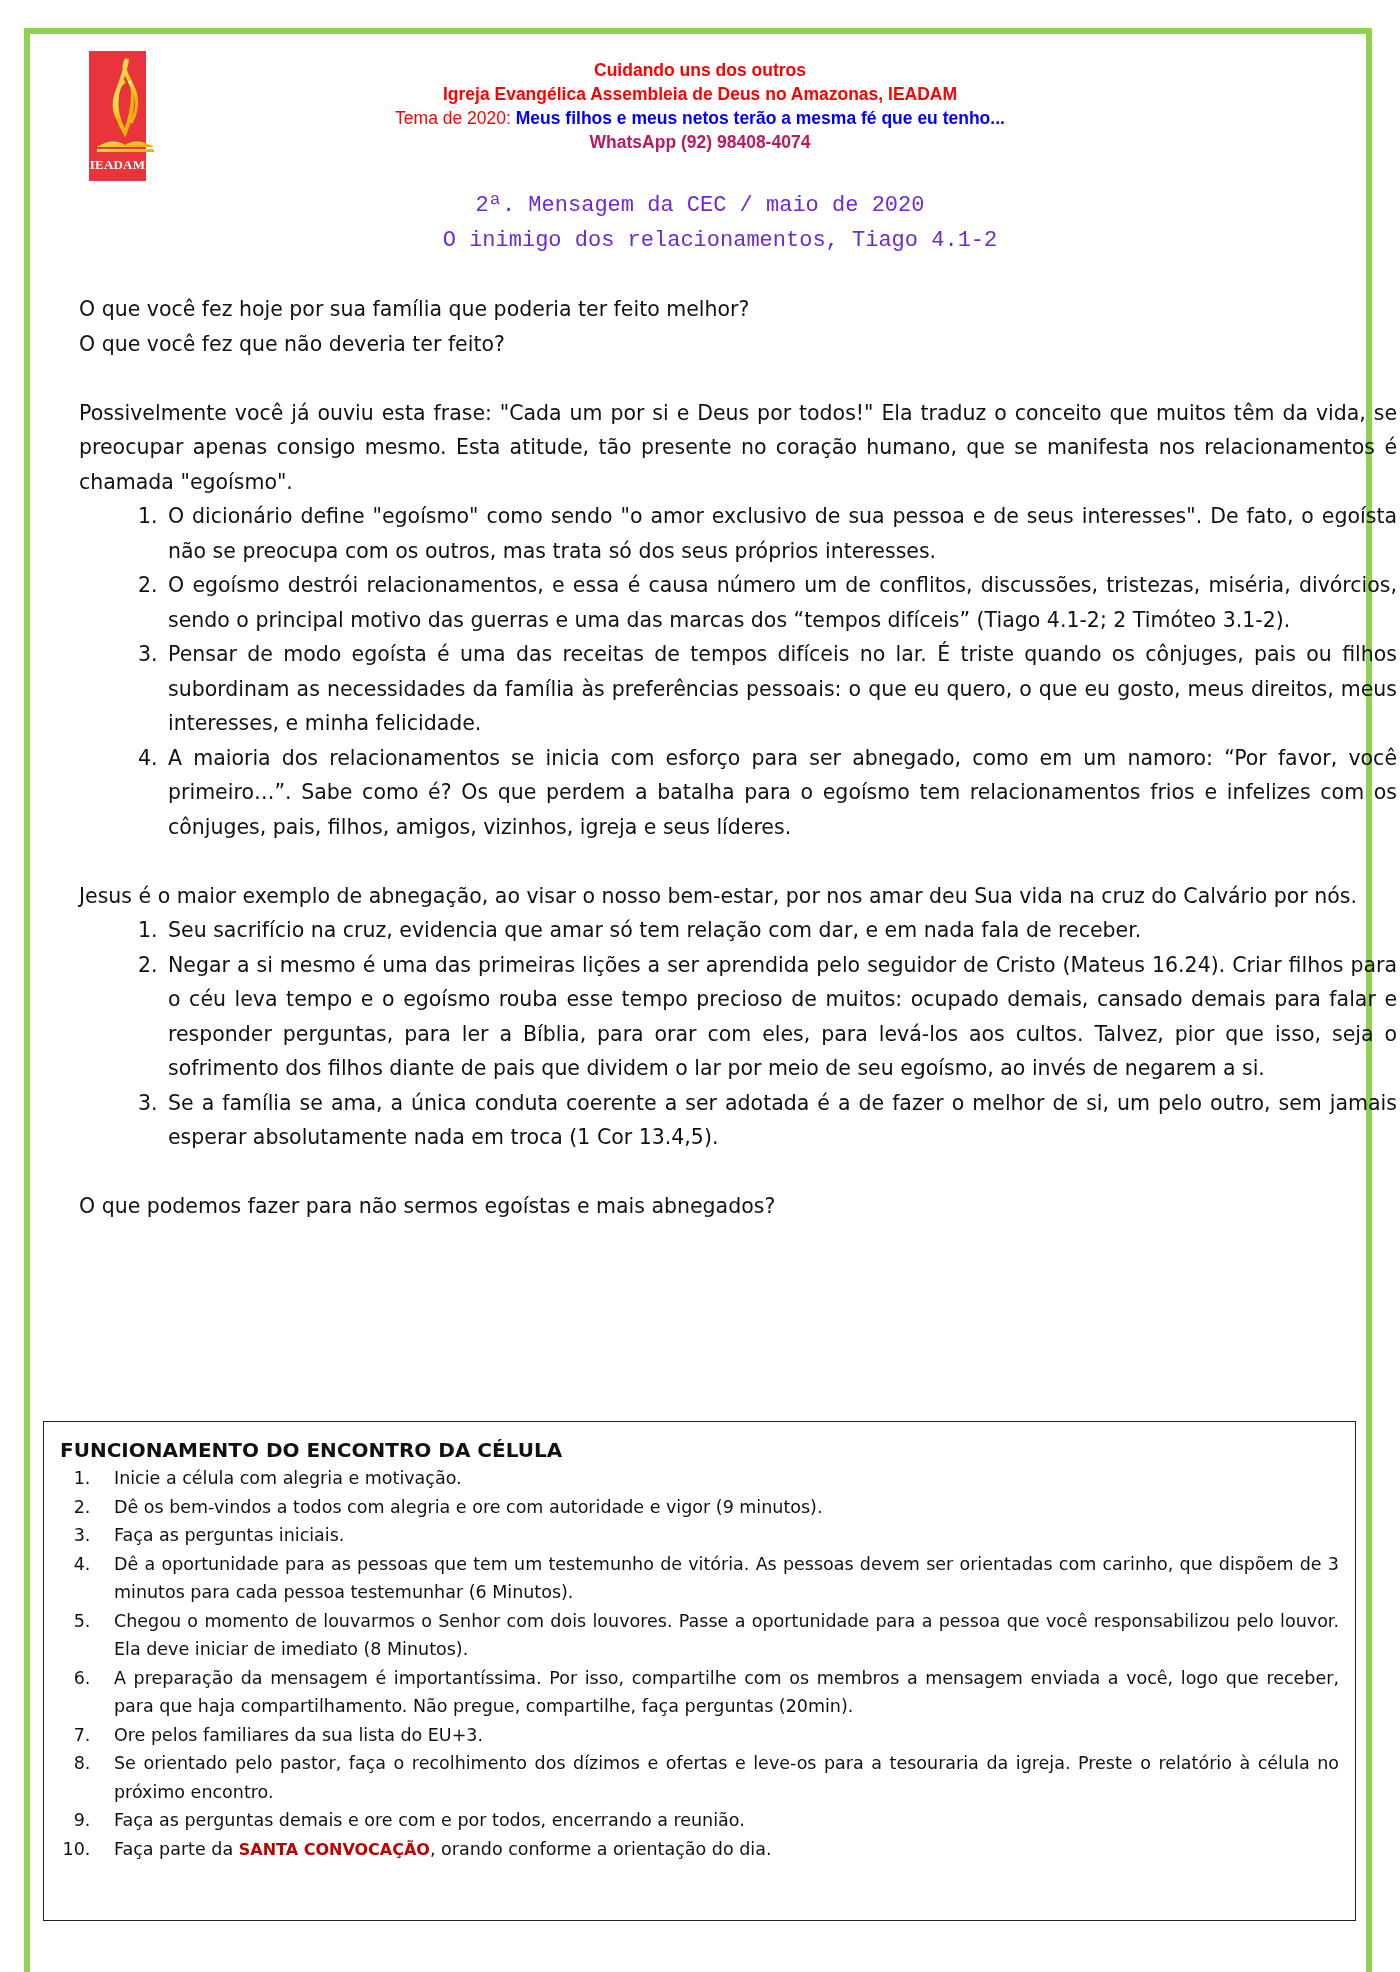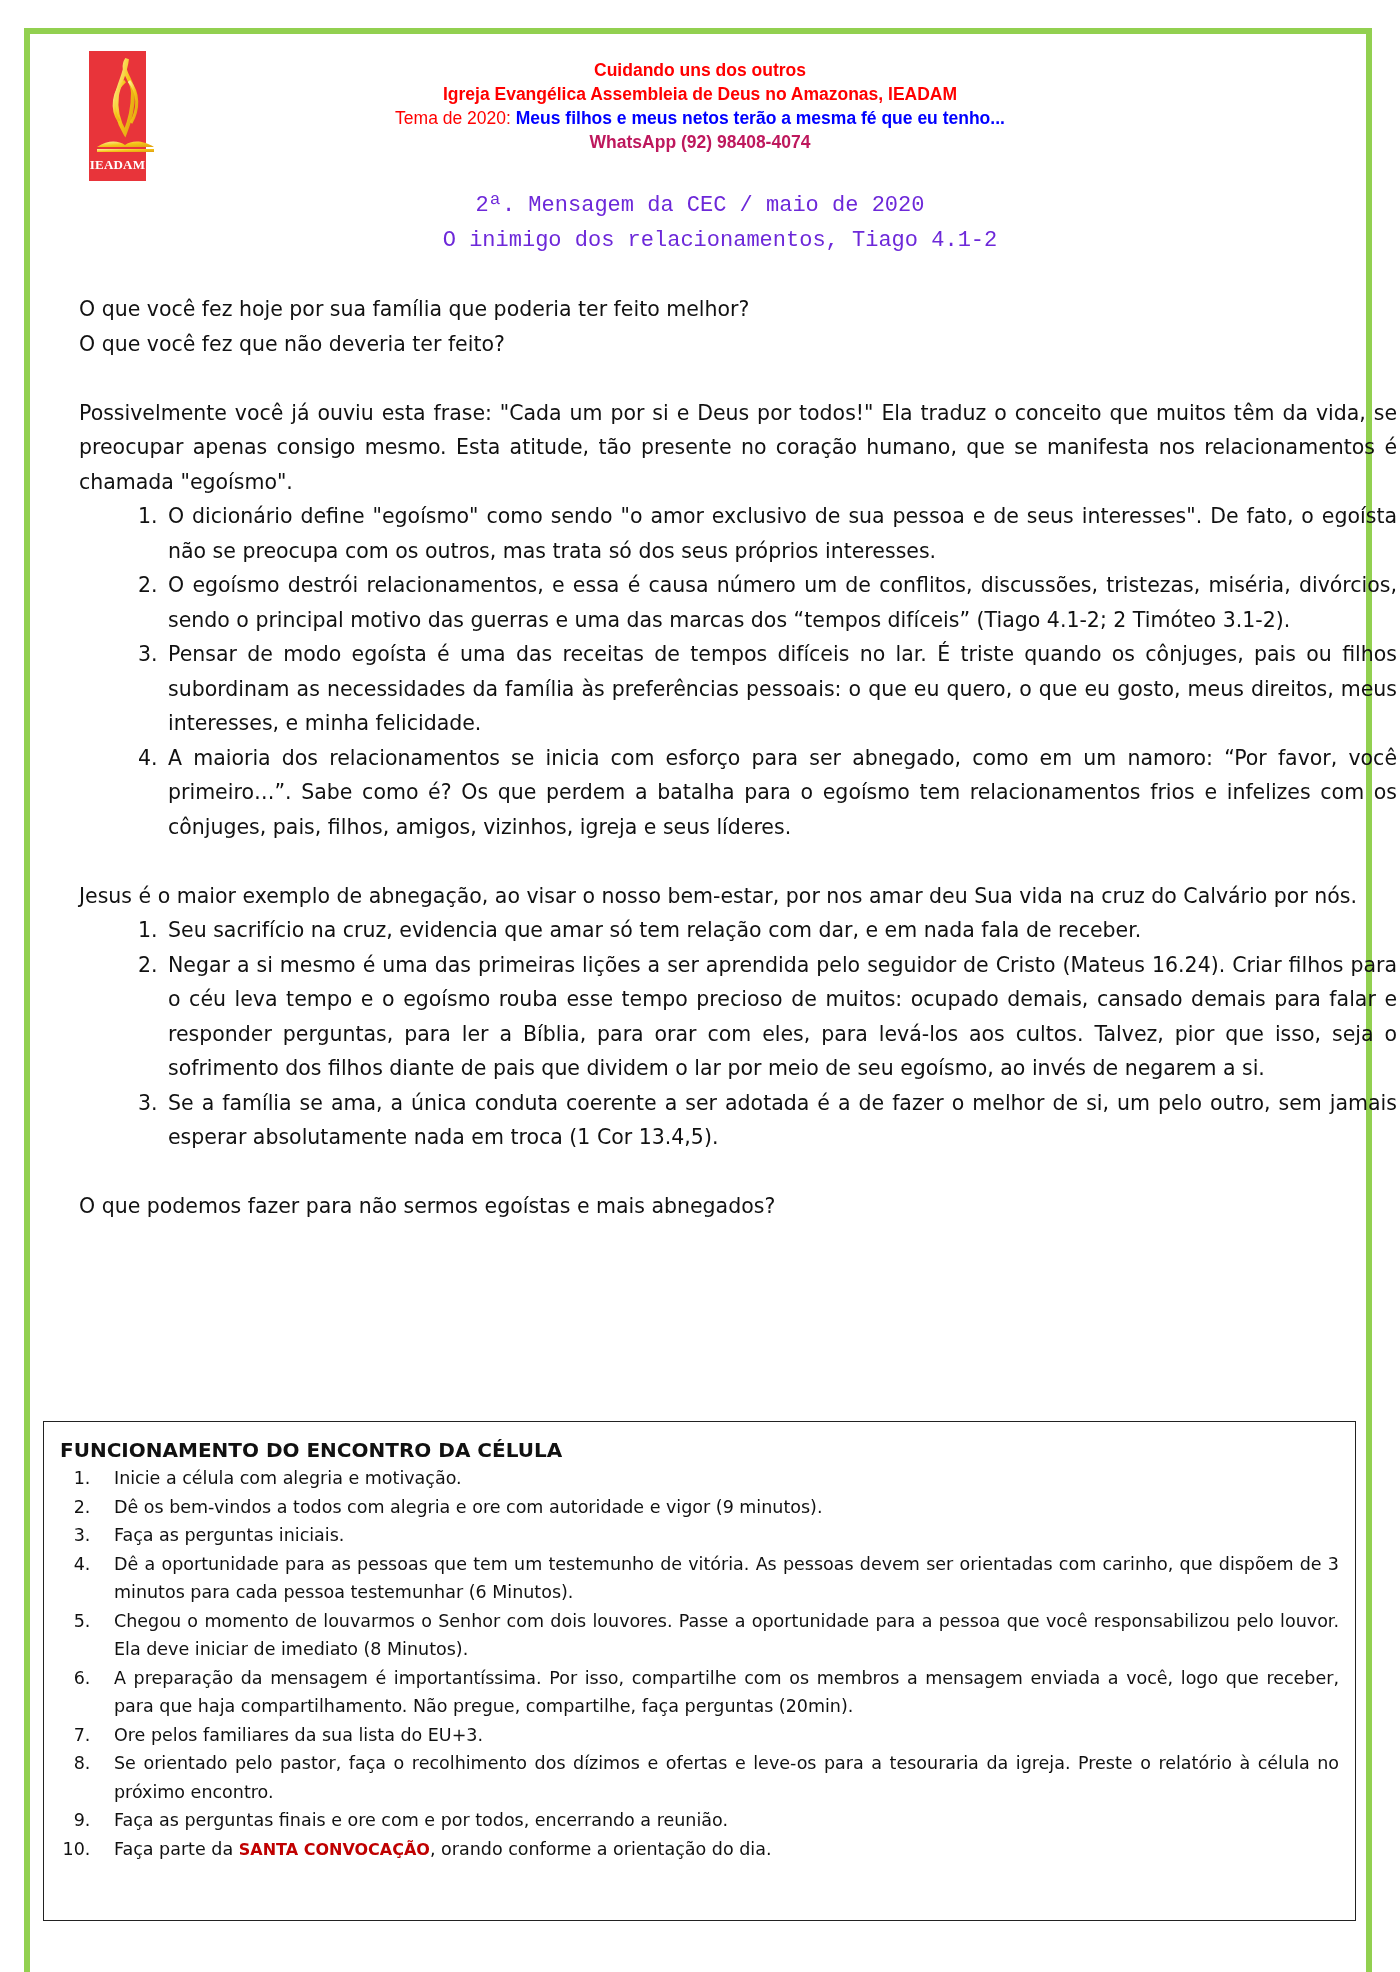--- a/index.html
+++ b/index.html
@@ -114,16 +114,16 @@
   <div class="box-title">FUNCIONAMENTO DO ENCONTRO DA CÉLULA</div>
   <ol>
     <li>Inicie a célula com alegria e motivação.</li>
     <li>Dê os bem-vindos a todos com alegria e ore com autoridade e vigor (9 minutos).</li>
     <li>Faça as perguntas iniciais.</li>
     <li>Dê a oportunidade para as pessoas que tem um testemunho de vitória. As pessoas devem ser orientadas com carinho, que dispõem de 3 minutos para cada pessoa testemunhar (6 Minutos).</li>
     <li>Chegou o momento de louvarmos o Senhor com dois louvores. Passe a oportunidade para a pessoa que você responsabilizou pelo louvor. Ela deve iniciar de imediato (8 Minutos).</li>
     <li>A preparação da mensagem é importantíssima. Por isso, compartilhe com os membros a mensagem enviada a você, logo que receber, para que haja compartilhamento. Não pregue, compartilhe, faça perguntas (20min).</li>
     <li>Ore pelos familiares da sua lista do EU+3.</li>
     <li>Se orientado pelo pastor, faça o recolhimento dos dízimos e ofertas e leve-os para a tesouraria da igreja. Preste o relatório à célula no próximo encontro.</li>
-    <li>Faça as perguntas finais e ore com e por todos, encerrando a reunião.</li>
+    <li>Faça as perguntas demais e ore com e por todos, encerrando a reunião.</li>
     <li><span>Faça parte da </span><span class="highlight">SANTA CONVOCAÇÃO</span><span>, orando conforme a orientação do dia.</span></li>
   </ol>
 </div>
 
 </body></html>

